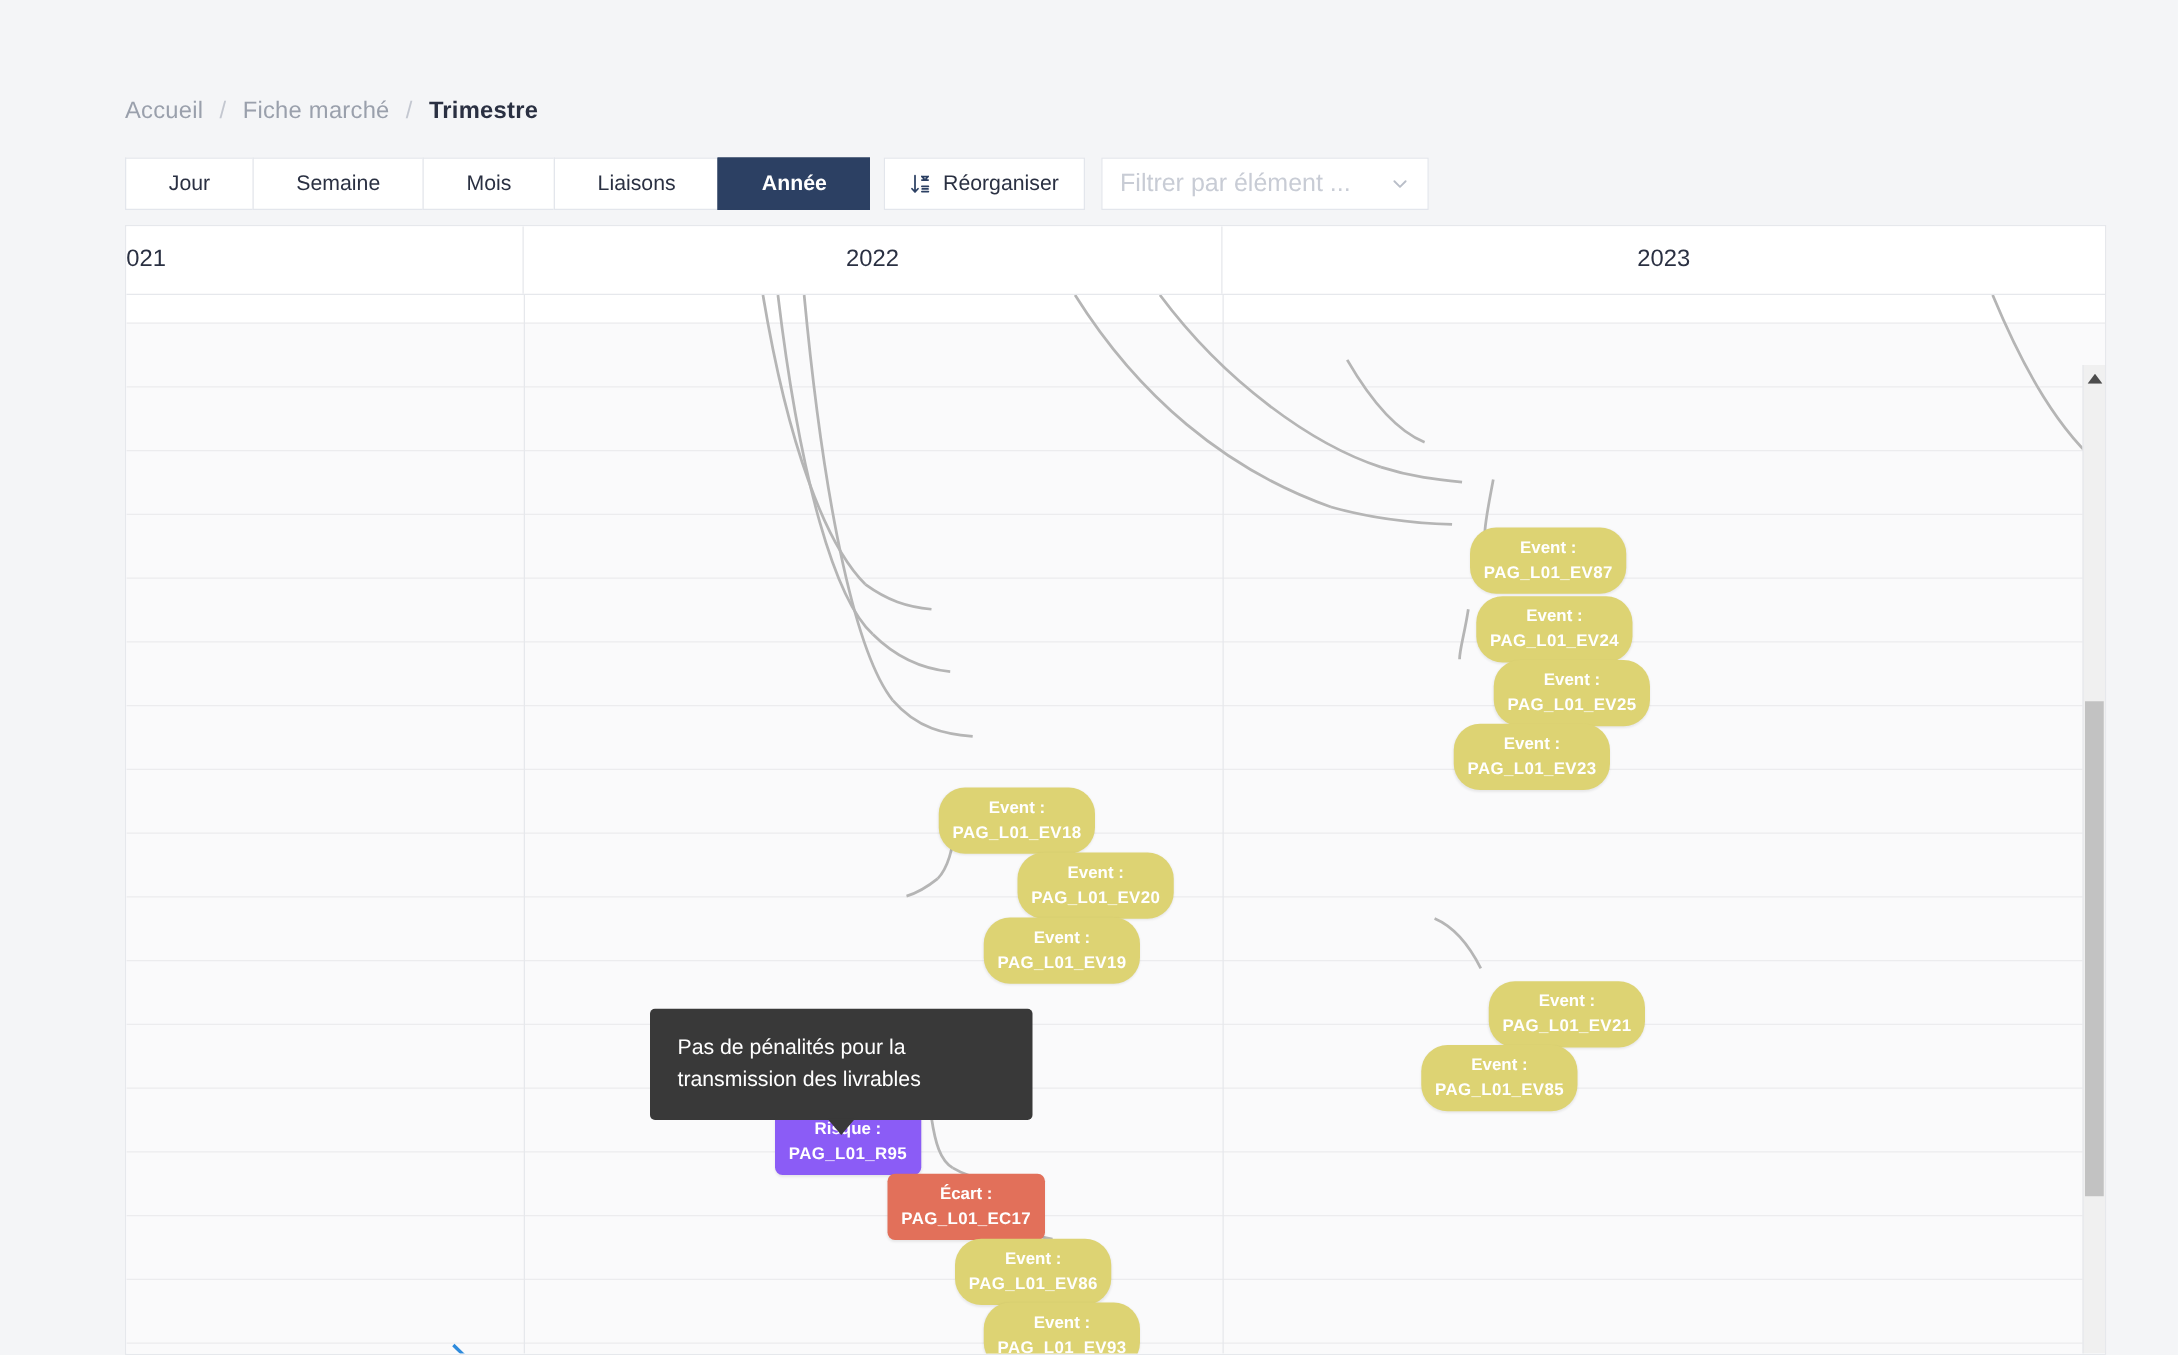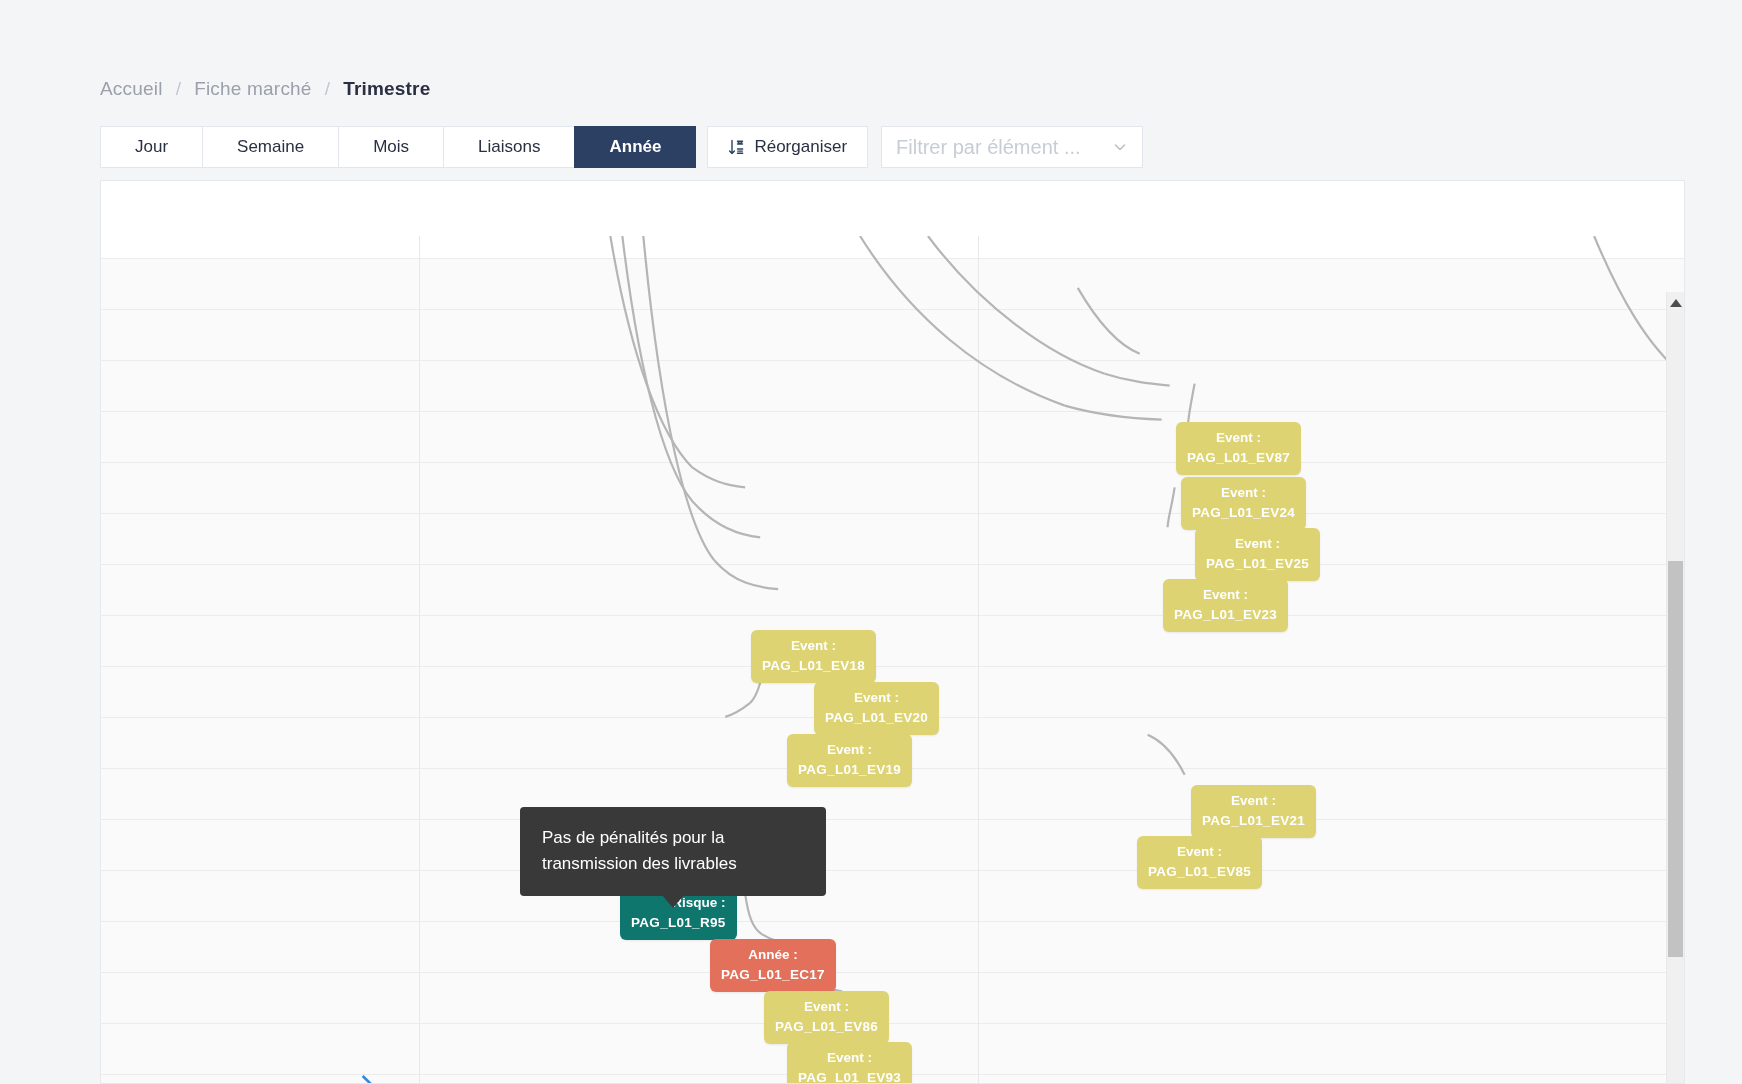--- a/index.html
+++ b/index.html
@@ -150,23 +150,23 @@
     font-weight: bold;
     font-size: 13.5px;
     line-height: 1.45;
     text-align: center;
     box-shadow: 0 1px 2px rgba(0,0,0,.08);
     cursor: pointer;
     white-space: nowrap;
   }
   .node .n-type { display: block; }
   .node .n-id { display: block; letter-spacing: .3px; }
-  .node.event  { background: #ddd373; }
+  .node.event  { background: #ddd373; border-radius: 21px; }
   .node.ecart  { background: #e2705a; }
-  .node.risque { background: #0f766e; text-align: right; }
+  .node.risque { background: #8b5cf6; }
 
   
   .tooltip {
     position: absolute;
     background: #393939;
     color: #ffffff;
     border-radius: 4px;
     padding: 18px 22px 20px;
     width: 306px;
     font-size: 17px;
@@ -245,20 +245,25 @@
       <span class="chev">
         <svg viewBox="0 0 16 16" width="16" height="16" fill="none" stroke="currentColor" stroke-width="1.5" stroke-linecap="round" stroke-linejoin="round">
           <path d="M3.5 6 L8 10.5 L12.5 6"></path>
         </svg>
       </span>
     </div>
   </div>
 
   <div class="panel">
 
+    <div class="tl-header">
+      <div class="tl-year" style="width:318px;justify-content:flex-start;padding-left:0;">021</div>
+      <div class="tl-year" style="width:559px;">2022</div>
+      <div class="tl-year" style="flex:1;">2023</div>
+    </div>
 
     <div class="tl-body">
       <div class="top-white"></div>
       <div id="gridlines">
           <div class="row-line" style="top: 22px;"></div>
           <div class="row-line" style="top: 73px;"></div>
           <div class="row-line" style="top: 124px;"></div>
           <div class="row-line" style="top: 175px;"></div>
           <div class="row-line" style="top: 226px;"></div>
           <div class="row-line" style="top: 277px;"></div>
@@ -346,21 +351,21 @@
           </div>
           <div class="node event" style="left: 1036px; top: 600px;">
             <span class="n-type">Event :</span>
             <span class="n-id">PAG_L01_EV85</span>
           </div>
           <div class="node risque" style="left: 519px; top: 651px;">
             <span class="n-type">Risque :</span>
             <span class="n-id">PAG_L01_R95</span>
           </div>
           <div class="node ecart" style="left: 609px; top: 703px;">
-            <span class="n-type">Année :</span>
+            <span class="n-type">Écart :</span>
             <span class="n-id">PAG_L01_EC17</span>
           </div>
           <div class="node event" style="left: 663px; top: 755px;">
             <span class="n-type">Event :</span>
             <span class="n-id">PAG_L01_EV86</span>
           </div>
           <div class="node event" style="left: 686px; top: 806px;">
             <span class="n-type">Event :</span>
             <span class="n-id">PAG_L01_EV93</span>
           </div>

